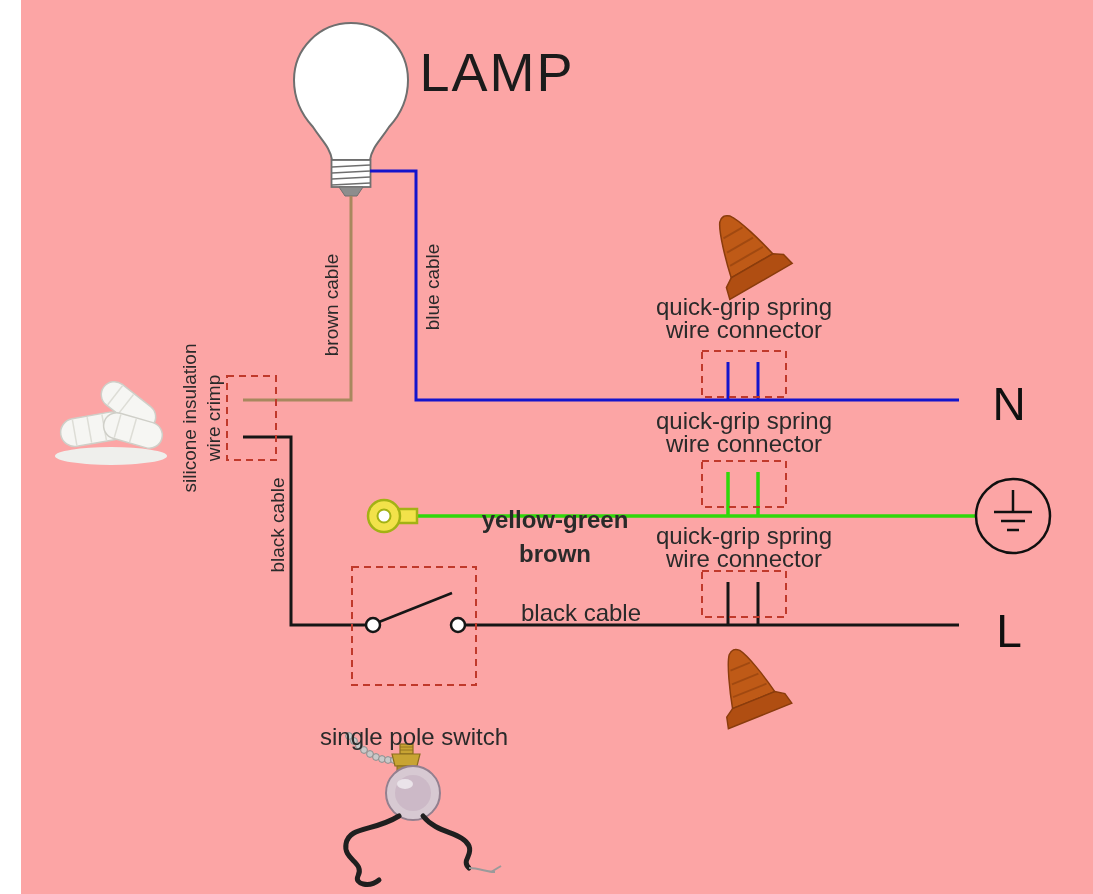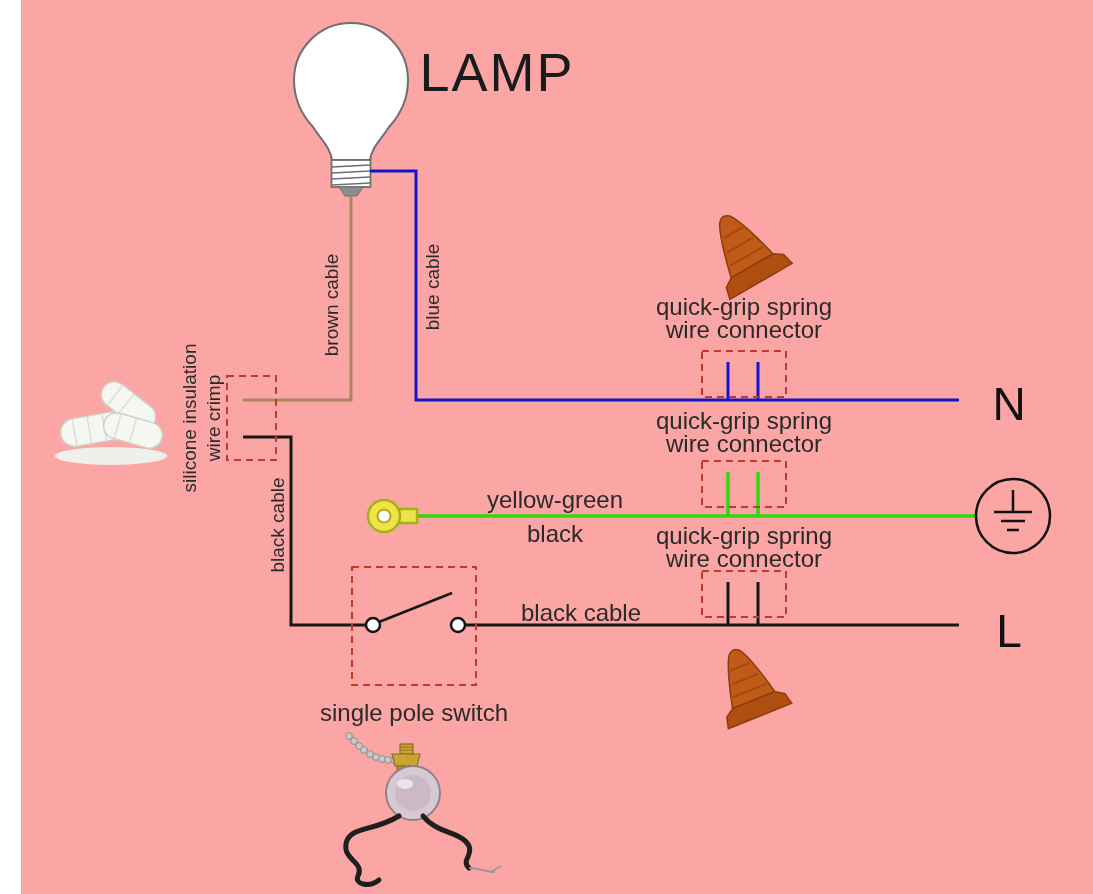--- a/index.html
+++ b/index.html
@@ -193,24 +193,24 @@
   </div>
   <div class="label" style="left:723px; top:432px;">
     <div>quick-grip spring</div>
     <div>wire connector</div>
   </div>
   <div class="label" style="left:723px; top:547px;">
     <div>quick-grip spring</div>
     <div>wire connector</div>
   </div>
 
-  <div class="label wide-gap" style="left:534px; top:517px;">
+  <div class="label wide-gap" style="left:534px; top:537px;font-weight:bold;">
     <div>yellow-green</div>
-    <div>black</div>
+    <div>brown</div>
   </div>
 
   <div class="label" style="left:560px; top:612px;">black cable</div>
-  <div class="label" style="left:393px; top:712px;">single pole switch</div>
+  <div class="label" style="left:393px; top:736px;">single pole switch</div>
 
   <div class="label terminal" style="left:988px; top:404px;">N</div>
   <div class="label terminal" style="left:988px; top:631px;">L</div>
 
 </div>
 
 </body></html>

